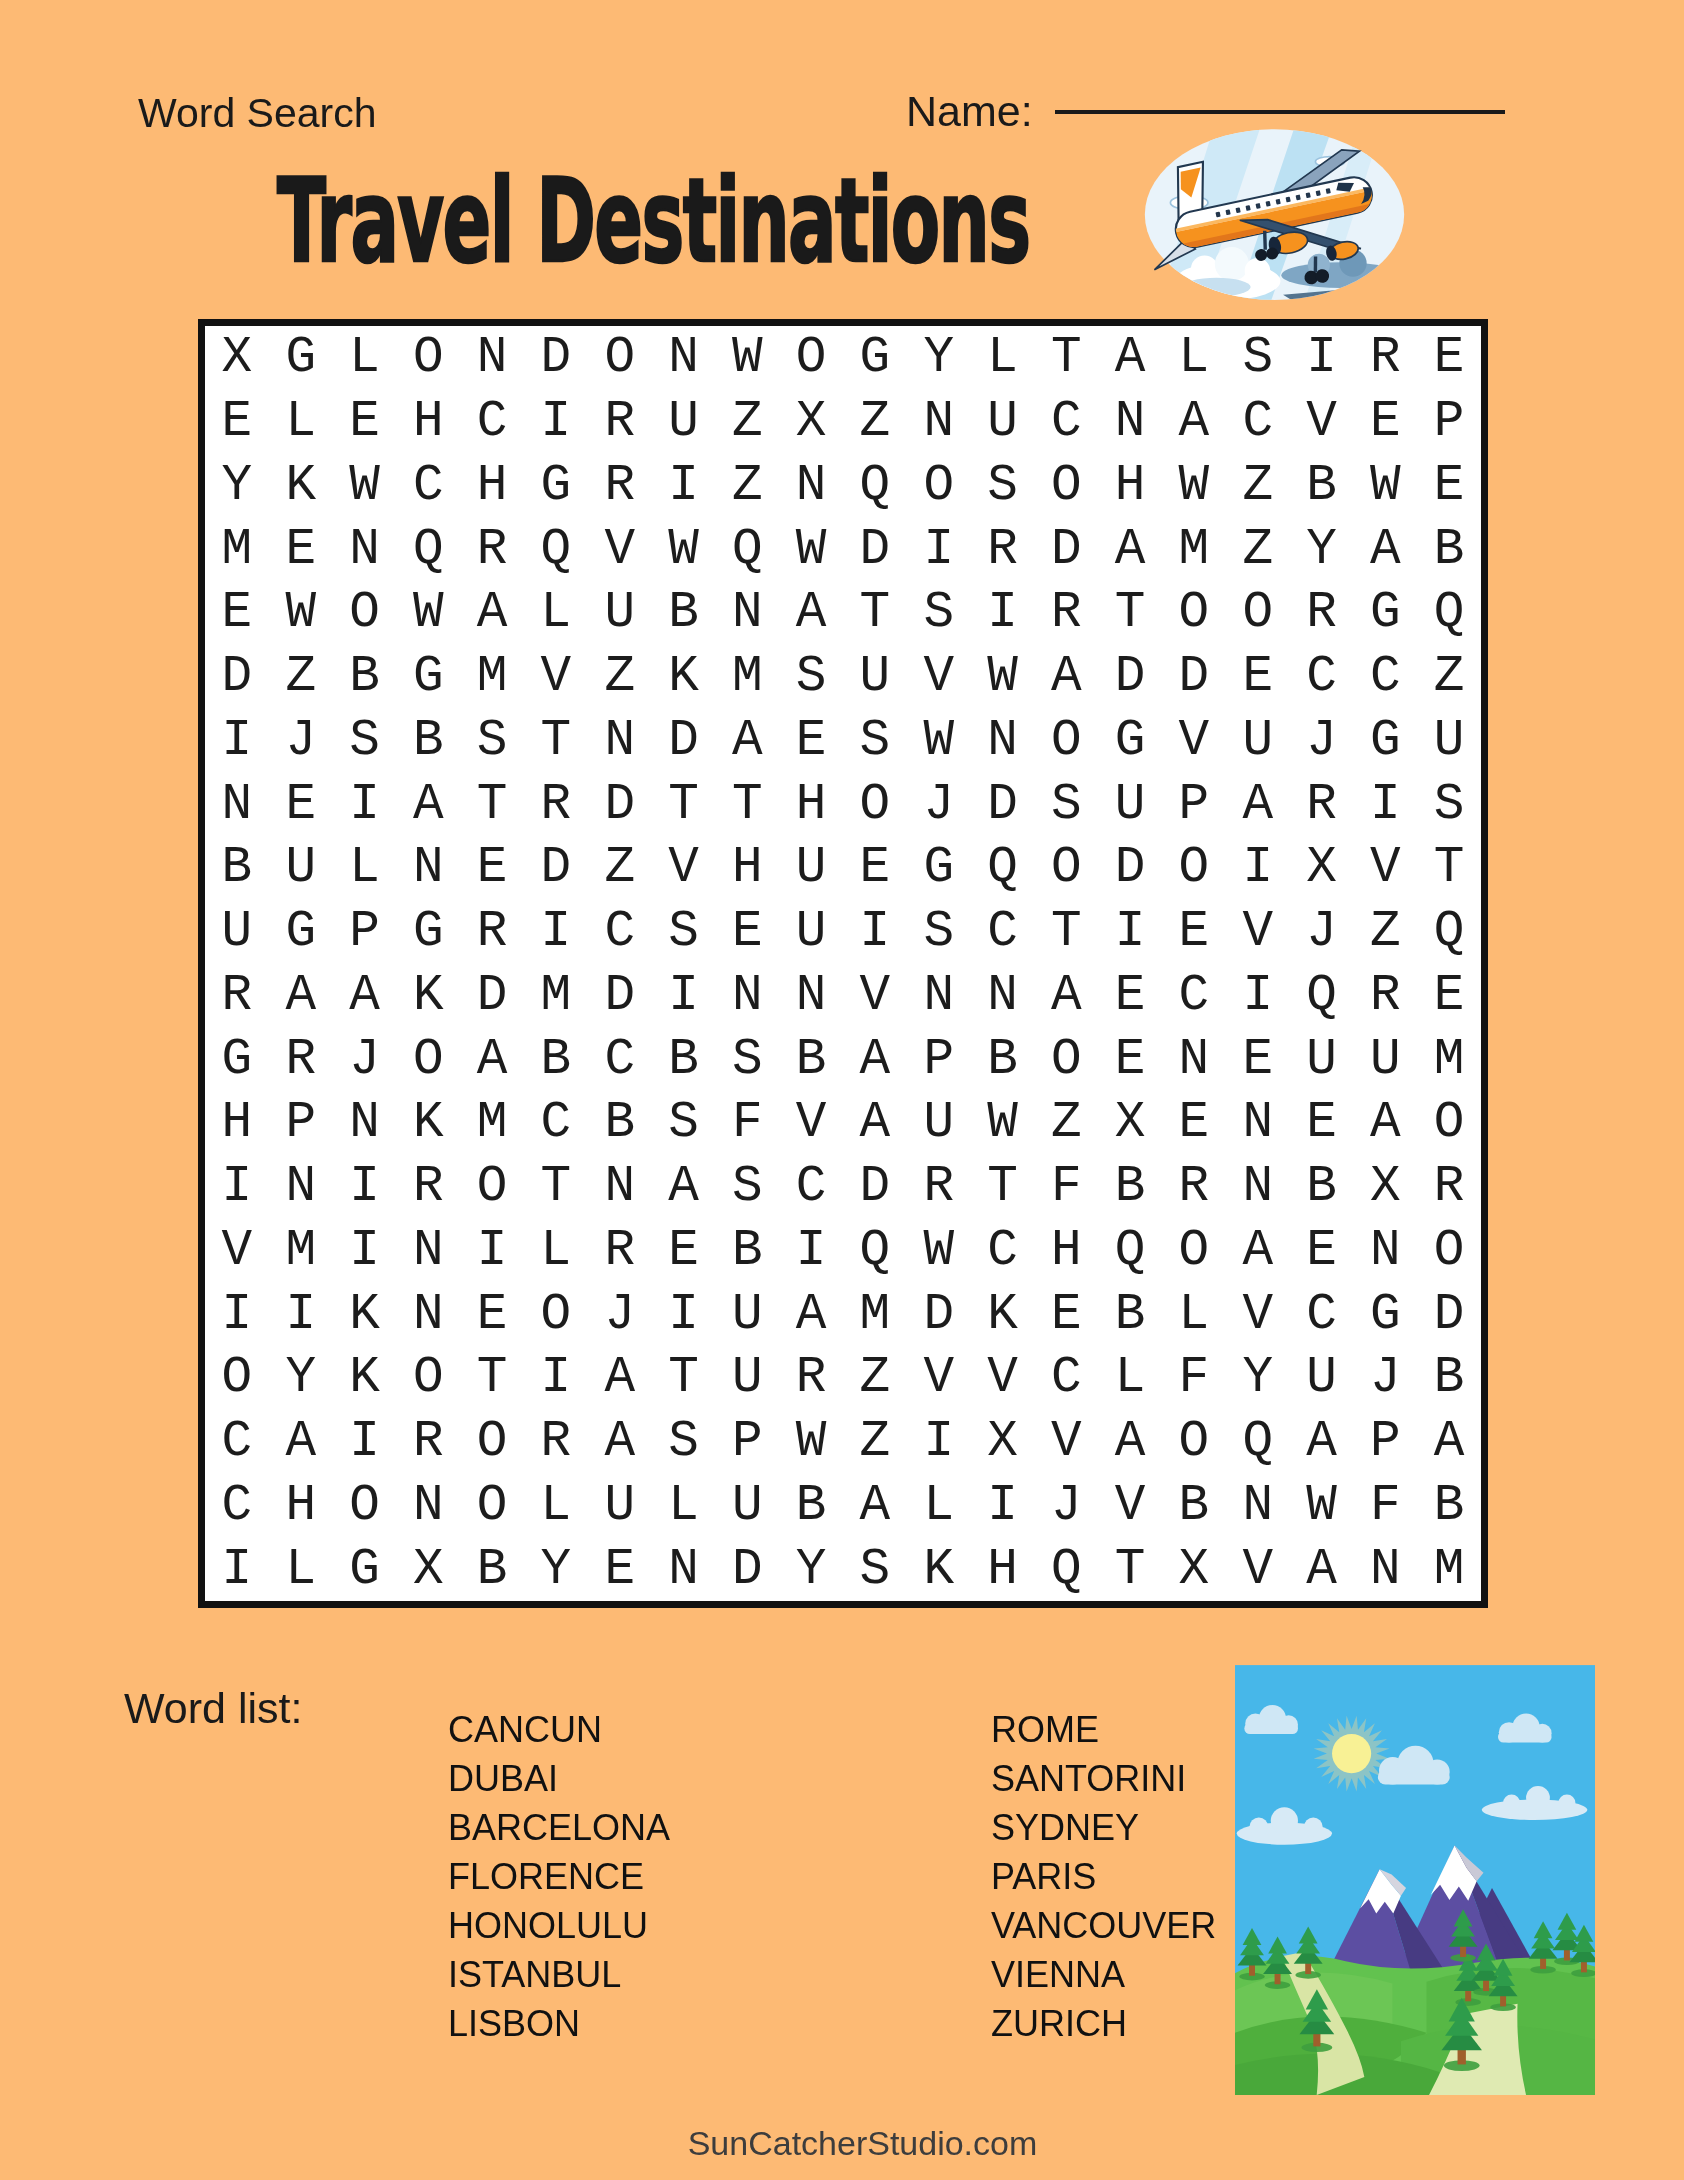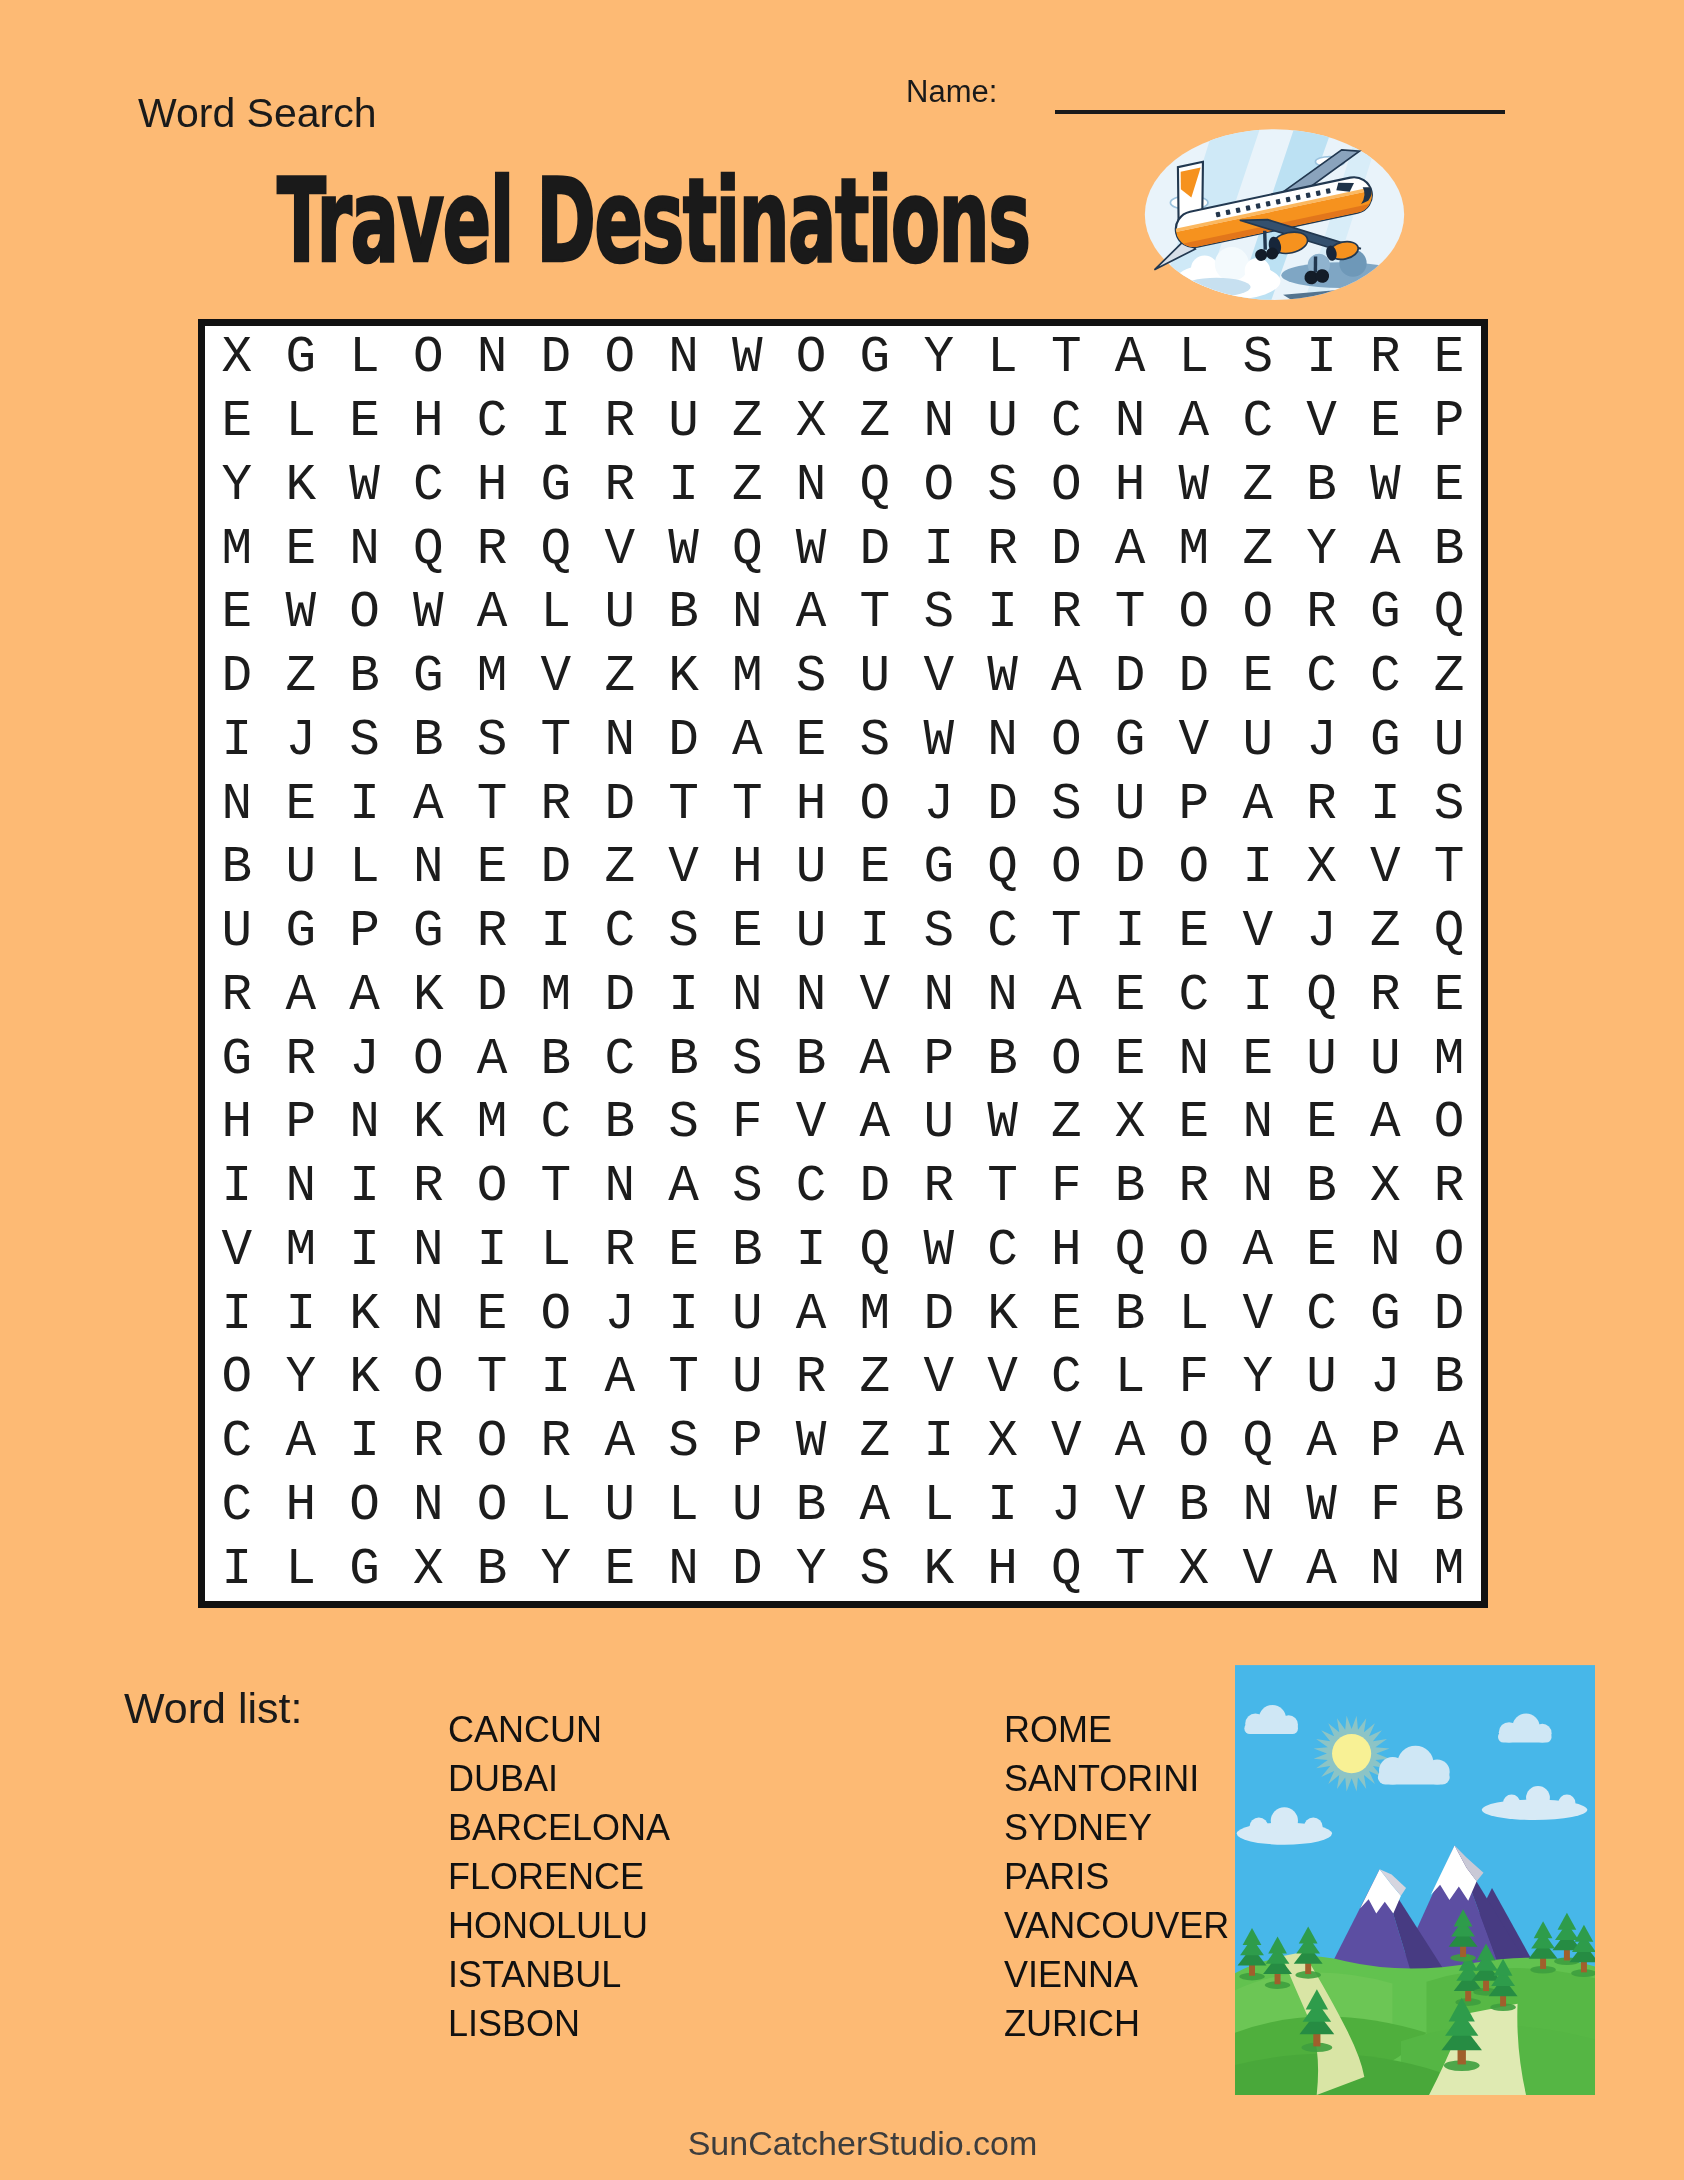--- a/index.html
+++ b/index.html
@@ -1,21 +1,21 @@
 <!DOCTYPE html>
 <html style="--c-ink: #1a1a1a; --c-footer_text: #3d3d3d; --c-sky: #47B7E9; --c-sun: #F8F195; --c-sun_rays: #8CC4C6; --c-mountain: #5C4EA2; --c-mountain_dark: #473B82; --c-snow: #FFFFFF; --c-grass: #57B845; --c-path: #D9E5A5; --c-tree: #2E9C4B; --c-trunk: #A05F2C; --c-cloud: #CFE7F5; --c-plane_orange: #F6921E; --c-plane_navy: #223850;font-size:13.6px"><head>
 <meta charset="utf-8">
 <style>
   html,body{margin:0;padding:0;background:#ffffff;}
   .page{position:relative;width:1685px;height:2181px;background:#fdba74;overflow:hidden;
         font-family:"Liberation Sans",sans-serif;color:var(--c-ink,#1a1a1a);}
 
   
   .ws-label{position:absolute;left:138px;top:90px;font-size:41px;letter-spacing:0;color:var(--c-ink,#1a1a1a);}
-  .name-label{position:absolute;left:906px;top:74px;font-size:31px;color:var(--c-ink,#1a1a1a);}
+  .name-label{position:absolute;left:906px;top:87px;font-size:43px;color:var(--c-ink,#1a1a1a);}
   .name-line{position:absolute;left:1055px;top:110px;width:450px;height:4.3px;background:var(--c-ink,#141414);}
 
   
   .title{position:absolute;left:277px;top:163px;white-space:nowrap;
          font-family:"DejaVu Sans",sans-serif;font-weight:bold;font-size:116px;line-height:1;
          letter-spacing:-2.6px;-webkit-text-stroke:2.6px var(--c-ink,#151515);
          transform:scaleX(.62);transform-origin:0 0;}
 
   
   .plane-svg{position:absolute;left:1138px;top:119px;width:273px;height:192px;}
@@ -23,21 +23,21 @@
   
   .grid-box{position:absolute;left:198px;top:319px;width:1290px;height:1289px;box-sizing:border-box;
             border:7.7px solid #111;background:#fff;display:grid;
             grid-template-columns:repeat(20,1fr);grid-auto-rows:1fr;}
   .cell{display:flex;align-items:center;justify-content:center;
         font-family:"Liberation Mono",monospace;font-size:51px;color:#1c1c1c;}
 
   
   .wl-heading{position:absolute;left:124px;top:1651px;font-size:43px;color:var(--c-ink,#111);margin-top:33px;}
   .word-col{position:absolute;top:1705px;}
-  .word-col.c0{left:158px;} .word-col.c1{left:448px;} .word-col.c2{left:726px;} .word-col.c3{left:991px;margin-left:13px;}
+  .word-col.c0{left:158px;} .word-col.c1{left:448px;} .word-col.c2{left:726px;} .word-col.c3{left:991px;}
   .word-item{height:49px;line-height:49px;font-size:36px;color:#111;white-space:nowrap;}
 
   
   .scene-svg{position:absolute;left:1235px;top:1665px;width:360px;height:430px;}
 
   
   .footer{position:absolute;left:0;right:0;top:2124px;text-align:center;
           font-size:34px;color:var(--c-footer_text,#3d3d3d);margin-left:40px;}
 </style>
 </head>

